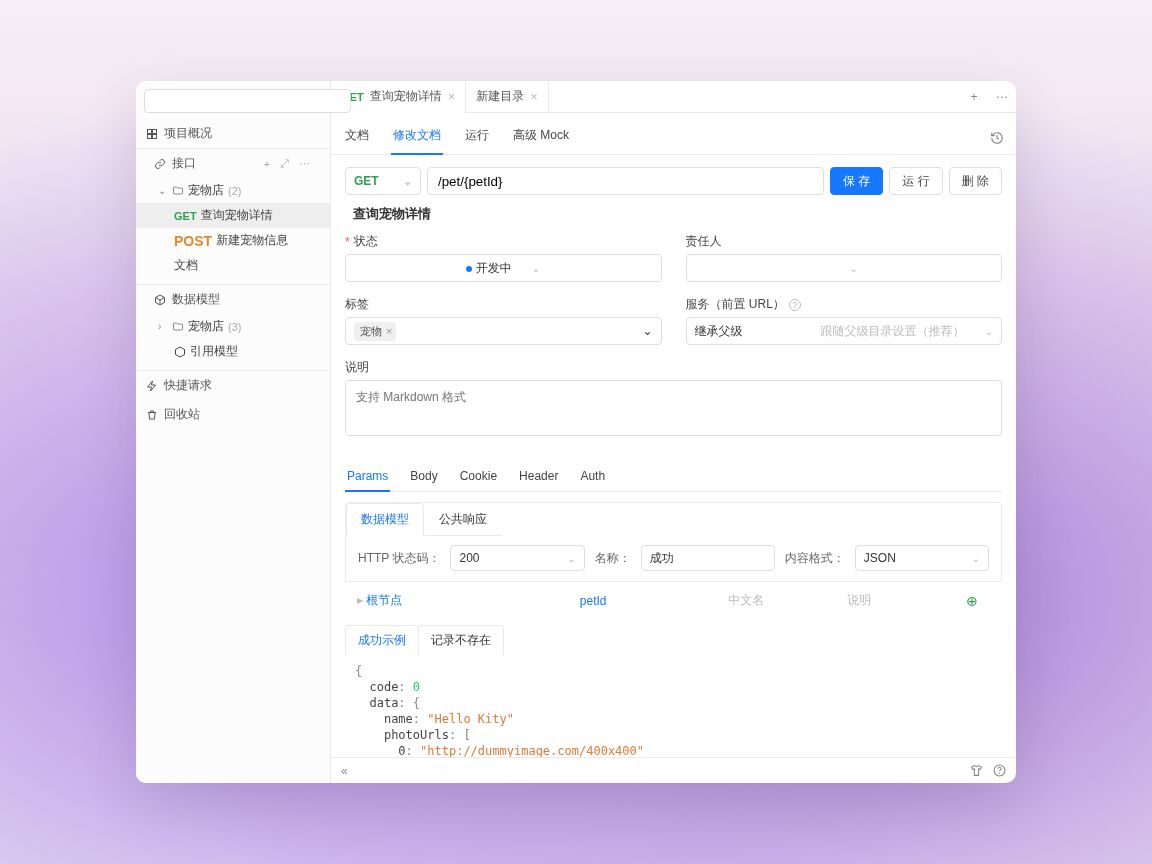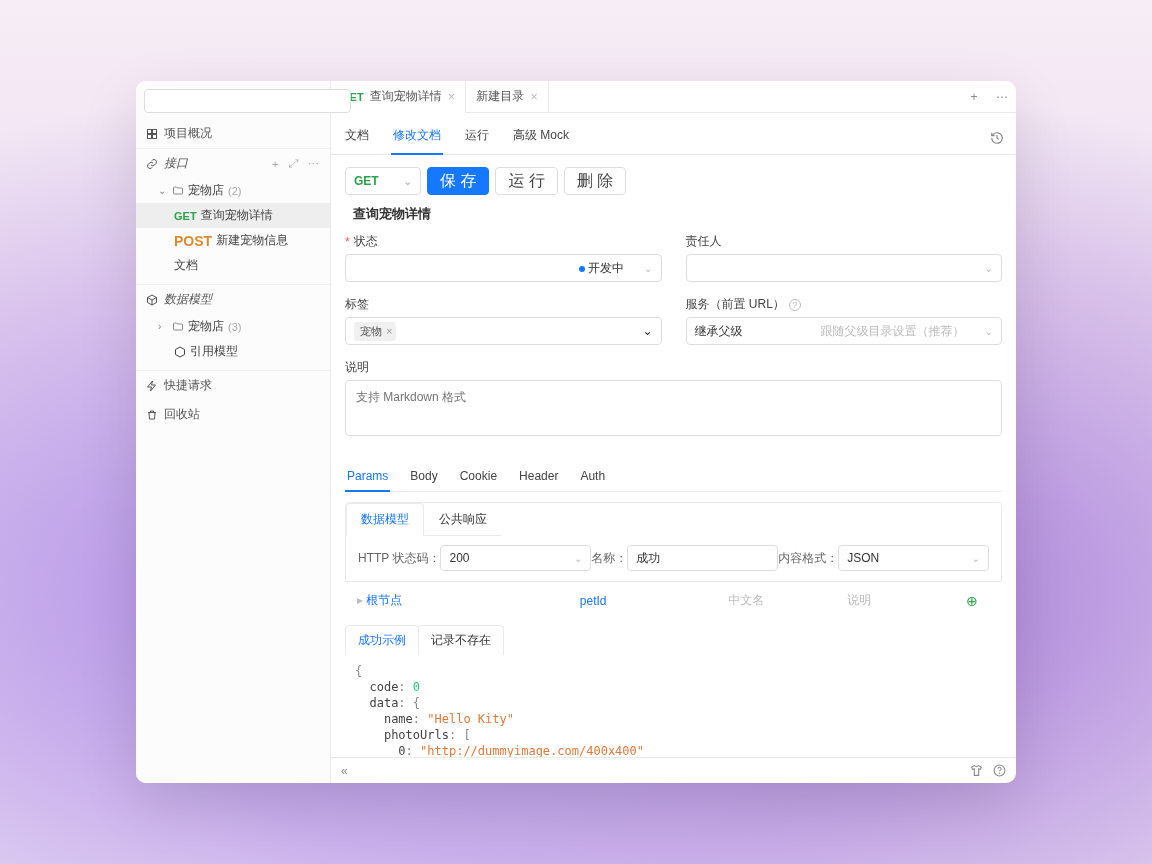--- a/index.html
+++ b/index.html
@@ -42,21 +42,21 @@
   background: #fff; display: flex; align-items: center; justify-content: center;
   cursor: pointer; color: #555;
 }
 .icon-btn.primary { background: #1677ff; border-color: #1677ff; color: #fff; }
 .side-row {
   display: flex; align-items: center; gap: 6px;
   padding: 6px 10px; cursor: pointer; color: #555;
 }
 .side-sec-hd {
   display: flex; align-items: center; gap: 6px;
-  padding: 6px 10px; color: #555; border-top: 1px solid #eee; font-style: italic;
+  padding: 6px 18px; color: #555; border-top: 1px solid #eee;
 }
 .side-sec-hd .spacer { flex: 1; }
 .side-sec-hd .mini { color: #aaa; font-size: 11px; cursor: pointer; padding: 0 2px; }
 .tree { padding: 0 0 6px 0; }
 .tree-row {
   display: flex; align-items: center; gap: 4px;
   padding: 4px 8px 4px 22px; cursor: pointer; color: #444;
 }
 .tree-row.level2 { padding-left: 38px; }
 .tree-row.active { background: #eee; }
@@ -99,35 +99,35 @@
   width: 76px; height: 28px; border: 1px solid #ddd; border-radius: 4px;
   display: flex; align-items: center; justify-content: space-between; padding: 0 8px;
   background: #fff; cursor: pointer;
 }
 .sel-method span { color: #2ba24c; font-weight: 600; }
 .url-input {
   flex: 1; height: 28px; border: 1px solid #ddd; border-radius: 4px; padding: 0 10px;
 }
 .btn {
   height: 28px; padding: 0 12px; border: 1px solid #ddd; border-radius: 4px;
-  background: #fff; cursor: pointer; font-size: 16px; color: #444;
+  background: #fff; cursor: pointer; font-size: 12px; color: #444;
 }
 .btn.primary { background: #1677ff; border-color: #1677ff; color: #fff; }
 
 .api-title { font-weight: 600; font-size: 13px; margin: 2px 0 10px 8px; }
 .form-grid { display: grid; grid-template-columns: 1fr 1fr; column-gap: 24px; }
 .form-col { display: flex; flex-direction: column; }
 .form-item { margin-bottom: 14px; }
 .label { font-size: 12px; color: #444; margin-bottom: 4px; display: flex; align-items: center; gap: 4px; }
 .label .req { color: #e55; }
 .select, .textbox, .tags-input {
   width: 100%; min-height: 28px; border: 1px solid #ddd; border-radius: 4px;
   background: #fff; padding: 3px 8px; display: flex; align-items: center; gap: 6px;
 }
-.select { justify-content: flex-end; cursor: pointer; gap: 20px; }
+.select { justify-content: center; cursor: pointer; gap: 20px; }
 .select .caret-down { color: #bbb; font-size: 10px; }
 .placeholder { color: #bbb; }
 .status-dot { width: 6px; height: 6px; border-radius: 50%; background: #1677ff; display: inline-block; }
 .tag-chip {
   background: #f0f0f0; border-radius: 3px; padding: 2px 4px 2px 6px;
   display: inline-flex; align-items: center; gap: 4px; font-size: 11px; color: #555;
 }
 .tag-chip .x { color: #999; cursor: pointer; }
 .desc-area {
   width: 100%; height: 56px; border: 1px solid #ddd; border-radius: 4px;
@@ -144,20 +144,21 @@
 .resp-sub-tab {
   padding: 7px 14px; cursor: pointer; border: 1px solid transparent; border-bottom: 1px solid #eaeaea;
   margin-bottom: -1px;
 }
 .resp-sub-tab.active {
   color: #1677ff; border: 1px solid #eaeaea; border-bottom: 1px solid #fff; border-radius: 4px 4px 0 0;
 }
 .resp-meta {
   display: grid;
   grid-template-columns: auto 1fr auto 1fr auto 1fr;
+  gap: 10px;
   align-items: center;
   padding: 10px 12px;
 }
 .resp-meta .l { color: #666; text-align: right; }
 .input-like {
   height: 26px; border: 1px solid #ddd; border-radius: 4px; padding: 0 8px;
   display: flex; align-items: center; justify-content: space-between;
 }
 
 .schema-row {
@@ -341,20 +342,21 @@
         </svg>
     </div>
 
     <div class="scroll">
 
       <div class="url-row">
         <div class="sel-method">
           <span>GET</span>
           <span class="caret-down" style="color:#bbb;font-size:10px">⌄</span>
         </div>
+        <input class="url-input" value="/pet/{petId}" style="">
         <button class="btn primary">保 存</button>
         <button class="btn">运 行</button>
         <button class="btn">删 除</button>
       </div>
 
       <div class="api-title">查询宠物详情</div>
 
       <div class="form-grid">
         <div class="form-col">
           <div class="form-item">

